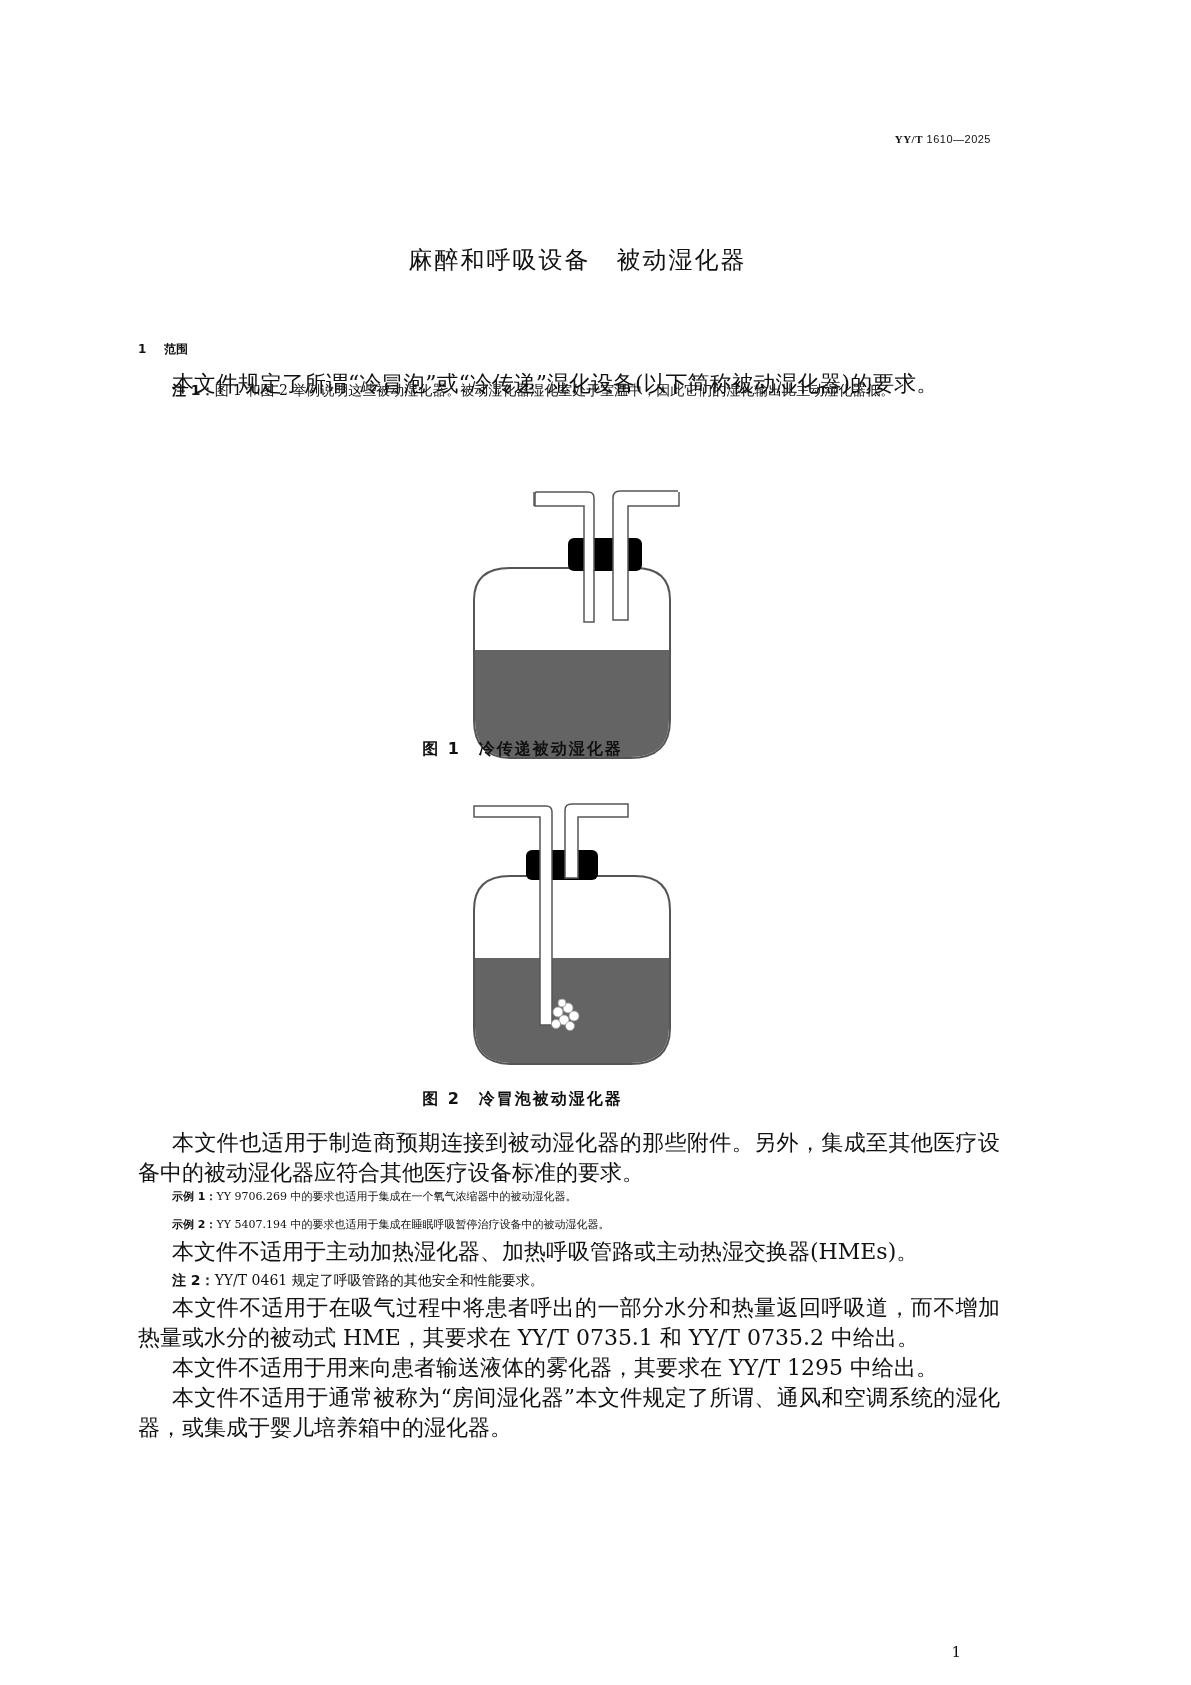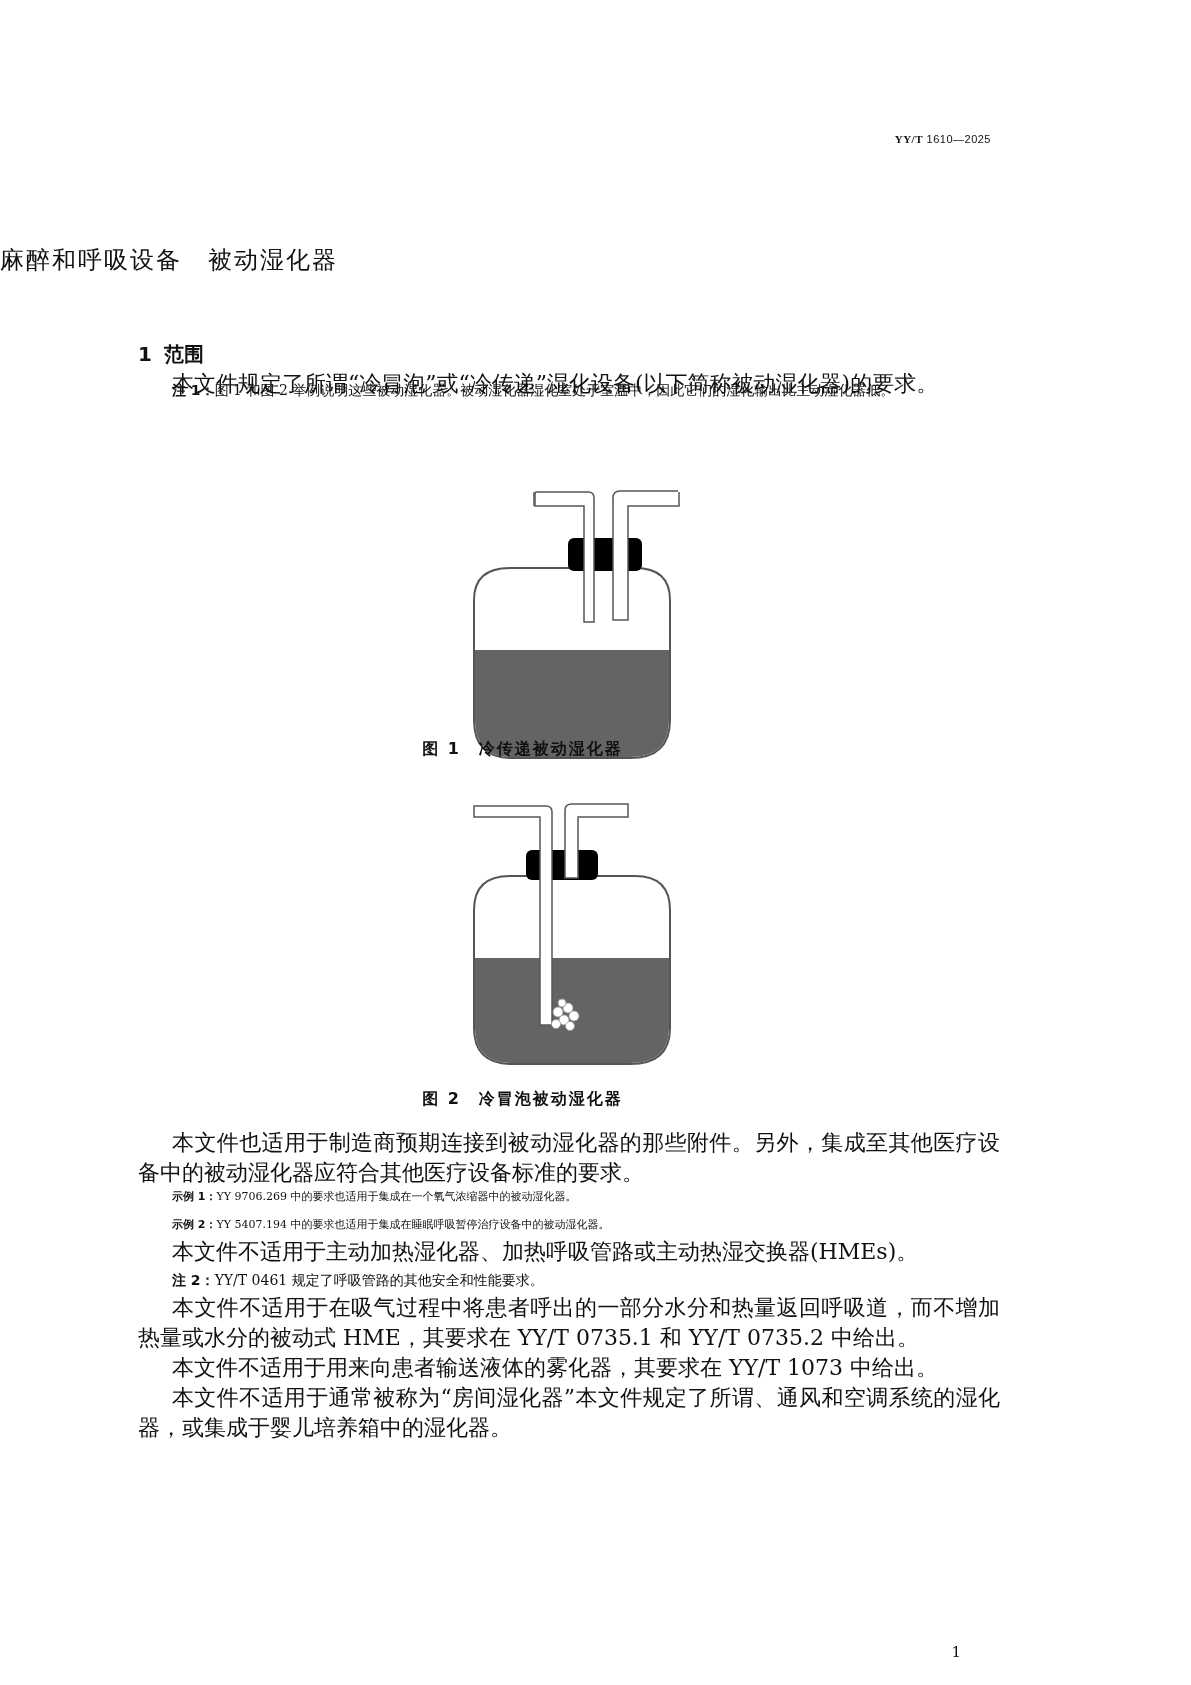--- a/index.html
+++ b/index.html
@@ -2,23 +2,23 @@
 <html><head>
 <meta charset="utf-8">
 <style>
   html, body { margin: 0; padding: 0; background: #ffffff; }
   body { width: 1191px; height: 1685px; position: relative; overflow: hidden;
          font-family: "DejaVu Serif", "Liberation Serif", serif; color: #111; }
   .abs { position: absolute; }
   .std-no { right: 200px; top: 133px; font-size: 11px; letter-spacing: 0.5px;
             font-family: "Liberation Sans", "DejaVu Sans", sans-serif; }
   .std-no b { font-family: "Liberation Serif", serif; font-weight: bold; }
-  .title { left: 0; width: 1155px; top: 244px; text-align: left; font-size: 24px;
+  .title { left: 0; width: 1155px; top: 244px; text-align: center; font-size: 24px;
            font-family: "DejaVu Sans", sans-serif; letter-spacing: 2px; }
-  .sec-head { left: 138px; top: 341px; font-size: 20px; font-family: "DejaVu Sans", sans-serif; font-weight: bold; }
+  .sec-head { left: 138px; top: 341px; font-size: 12px; font-family: "DejaVu Sans", sans-serif; font-weight: bold; }
   .sec-head .num { display: inline-block; width: 26px; }
   .para { left: 138px; width: 862px; font-size: 22px; line-height: 30px; text-indent: 34px; text-align: justify; }
   .note { left: 172px; width: 828px; font-size: 14px; line-height: 24px; }
   .note .lbl, .ex .lbl { font-family: "DejaVu Sans", sans-serif; font-weight: bold; }
   .note.hang { padding-left: 40px; text-indent: -40px; }
   .ex { left: 172px; width: 828px; font-size: 11px; line-height: 24px; }
   .caption { left: 0; width: 1045px; text-align: center; font-size: 16px; font-family: "DejaVu Sans", sans-serif; font-weight: bold; letter-spacing: 2px; }
   .page-num { right: 230px; top: 1643px; font-size: 15px; }
   .fig { position: absolute; }
 </style>
@@ -83,16 +83,16 @@
   <span class="lbl">示例 2：</span><span>YY 5407.194 中的要求也适用于集成在睡眠呼吸暂停治疗设备中的被动湿化器。</span>
 </div>
 
 <div class="abs para" style="top:1237px">本文件不适用于主动加热湿化器、加热呼吸管路或主动热湿交换器(HMEs)。</div>
 
 <div class="abs note" style="top:1268px">
   <span class="lbl">注 2：</span><span>YY/T 0461 规定了呼吸管路的其他安全和性能要求。</span>
 </div>
 
 <div class="abs para" style="top:1293px">本文件不适用于在吸气过程中将患者呼出的一部分水分和热量返回呼吸道，而不增加热量或水分的被动式 HME，其要求在 YY/T 0735.1 和 YY/T 0735.2 中给出。</div>
-<div class="abs para" style="top:1353px">本文件不适用于用来向患者输送液体的雾化器，其要求在 YY/T 1073 中给出。</div>
+<div class="abs para" style="top:1353px">本文件不适用于用来向患者输送液体的雾化器，其要求在 YY/T 1295 中给出。</div>
 <div class="abs para" style="top:1383px">本文件不适用于通常被称为“房间湿化器”本文件规定了所谓、通风和空调系统的湿化器，或集成于婴儿培养箱中的湿化器。</div>
 
 <div class="abs page-num">1</div>
 
 </body></html>

